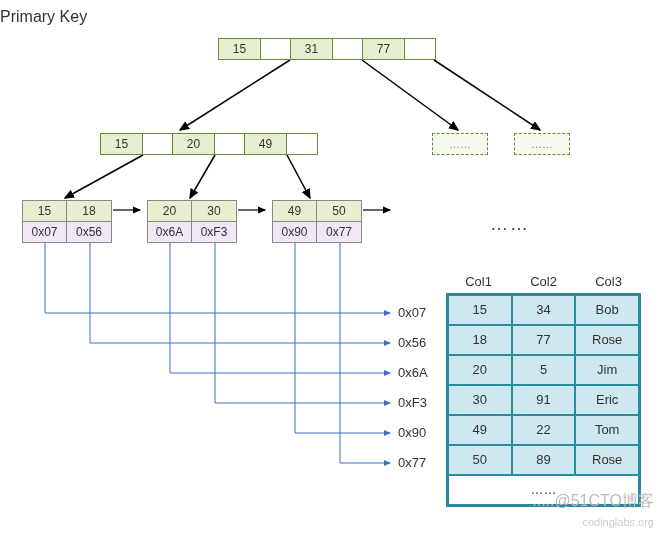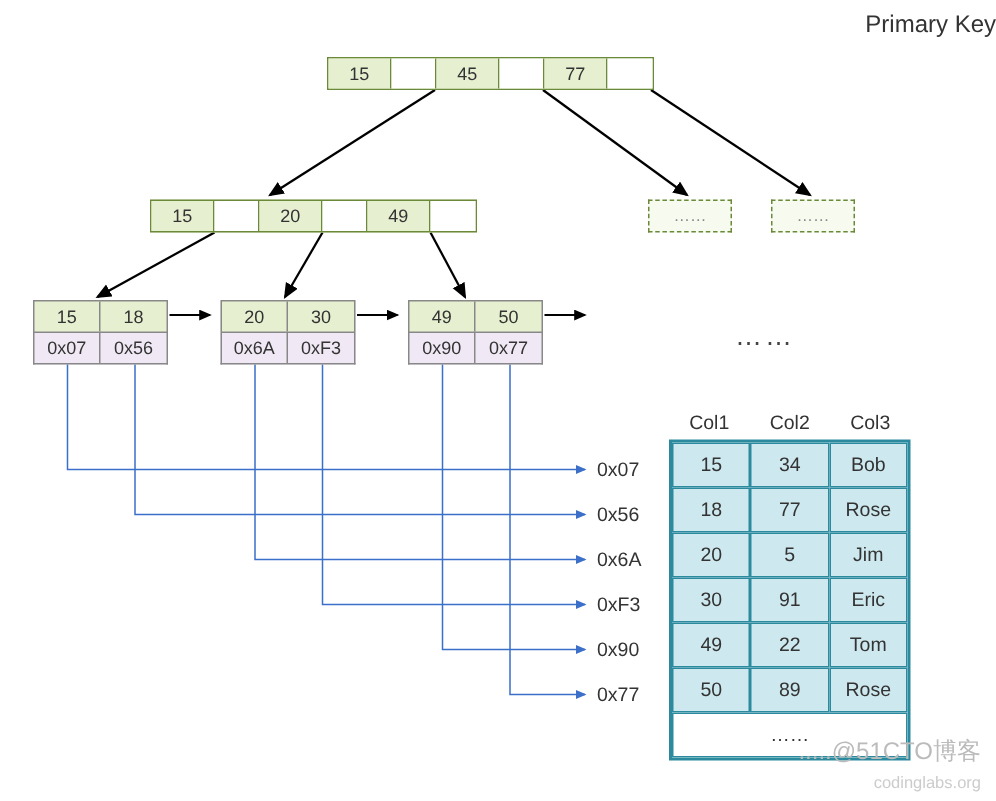--- a/index.html
+++ b/index.html
@@ -11,21 +11,21 @@
     font-family: "Segoe UI", Arial, sans-serif;
     font-size: 13px;
     color: #333;
     position: relative;
     background: #fff;
   }
   .title {
     position: absolute;
     top: 8px;
     left: 0; right: 0;
-    text-align: right;
+    text-align: left;
     font-size: 16px;
   }
   svg.overlay {
     position: absolute;
     top: 0; left: 0;
     width: 664px; height: 534px;
     pointer-events: none;
   }
   .node {
     position: absolute;
@@ -81,21 +81,21 @@
   }
   .ptr-label {
     position: absolute;
     font-size: 13px;
     color: #333;
   }
   .table-wrap {
     position: absolute;
     left: 446px;
     top: 274px;
-    width: 161px;
+    width: 195px;
   }
   .thead {
     display: flex;
     margin-bottom: 4px;
   }
   .thead .th {
     width: 65px;
     text-align: center;
     font-size: 13px;
   }
@@ -167,21 +167,21 @@
     <path d="M170 242 L170 373 L390 373" marker-end="url(#ahb)"></path>
     <path d="M215 242 L215 403 L390 403" marker-end="url(#ahb)"></path>
     <path d="M295 242 L295 433 L390 433" marker-end="url(#ahb)"></path>
     <path d="M340 242 L340 463 L390 463" marker-end="url(#ahb)"></path>
   </g>
 </svg>
 
 <div class="node" style="left:218px; top:38px;">
   <div class="cell key">15</div>
   <div class="cell gap"></div>
-  <div class="cell key">45</div>
+  <div class="cell key">31</div>
   <div class="cell gap"></div>
   <div class="cell key">77</div>
   <div class="cell gap"></div>
 </div>
 
 <div class="node" style="left:100px; top:133px;">
   <div class="cell key">15</div>
   <div class="cell gap"></div>
   <div class="cell key">20</div>
   <div class="cell gap"></div>

